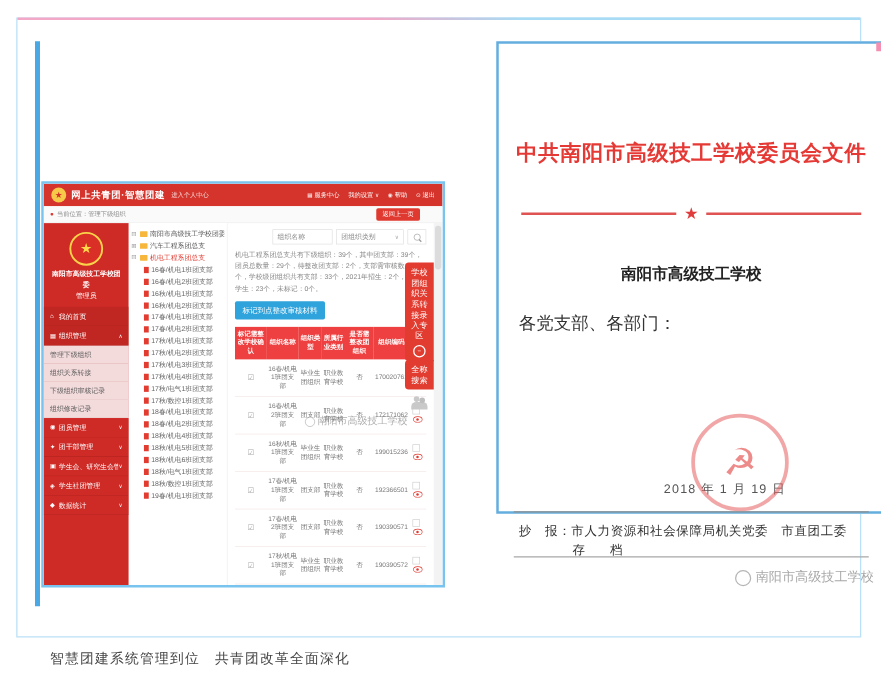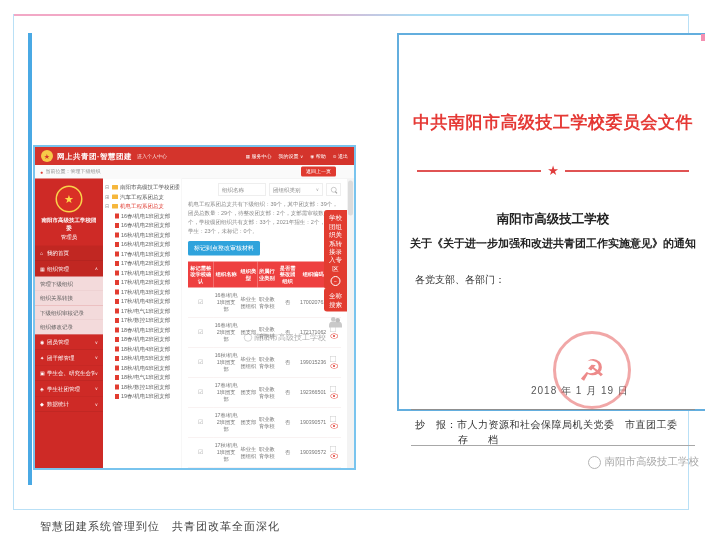--- a/index.html
+++ b/index.html
@@ -130,21 +130,21 @@
   .doc-title{
     margin-top:76px;text-align:center;font-family:"Liberation Serif","DejaVu Serif",serif;
     font-weight:bold;font-size:17px;color:#e53935;letter-spacing:0.5px;white-space:nowrap;
   }
   .doc-no{margin-top:26px;text-align:center;font-size:10px;color:#cc5b5b;letter-spacing:1px;}
   .star-rule{display:flex;align-items:center;margin:30px 18px 0;}
   .star-rule::before,.star-rule::after{content:"";flex:1;border-top:2px solid #e05353;}
   .star-rule .star{color:#e03c3c;font-size:13px;margin:0 6px;line-height:1;}
   .doc-org{margin-top:34px;text-align:center;font-size:12.5px;font-weight:bold;color:#222;}
   .doc-subject{margin:8px 6px 0;text-align:center;font-size:11px;font-weight:bold;color:#222;}
-  .doc-salut{margin:22px 16px 0;font-size:10px;color:#333;}
+  .doc-salut{margin:22px 16px 0;font-size:14px;color:#333;}
   .doc-body{margin:4px 16px 0;font-size:10px;color:#333;line-height:2.1;text-indent:2em;text-align:justify;}
   .doc-date{position:absolute;left:132px;top:349px;font-size:10px;color:#555;letter-spacing:1px;}
   .seal{
     position:absolute;left:154px;top:296px;width:78px;height:78px;border-radius:50%;
     border:3px solid rgba(228,80,80,.5);box-sizing:border-box;
     display:flex;align-items:center;justify-content:center;
     color:rgba(225,60,60,.6);font-size:30px;
   }
   .doc-hr1{position:absolute;left:12px;right:12px;top:374px;border-top:1px solid #8f8f8f;}
   .doc-cc{position:absolute;left:16px;top:383px;font-size:10px;color:#333;letter-spacing:.5px;white-space:nowrap;}
@@ -460,21 +460,20 @@
   </div>
 
   <div class="doc">
     <div class="doc-corner"></div>
     <div class="doc-orange"></div>
     <div class="doc-title">中共南阳市高级技工学校委员会文件</div>
     <div class="star-rule">
       <span class="star">★</span>
     </div>
     <div class="doc-org">南阳市高级技工学校</div>
-    <div class="doc-subject">关于《关于进一步加强和改进共青团工作实施意见》的通知</div>
     <div class="doc-salut">各党支部、各部门：</div>
     <div class="doc-date">2018 年 1 月 19 日</div>
     <div class="seal">☭</div>
     <div class="doc-hr1"></div>
     <div class="doc-cc">抄　报：市人力资源和社会保障局机关党委　市直团工委</div>
     <div class="doc-archive">存　　档</div>
     <div class="doc-hr2"></div>
     <div class="doc-wm">
       <span class="wm-ring"></span>
       <span>南阳市高级技工学校</span>

